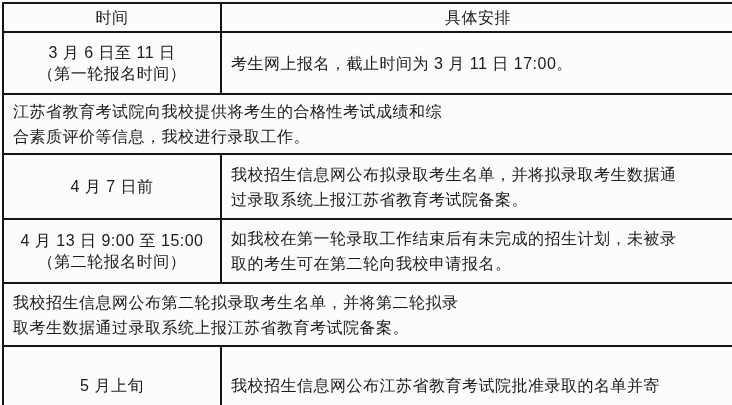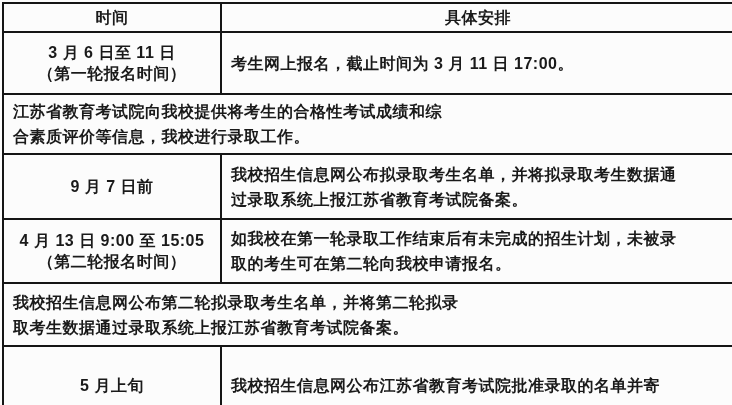--- a/index.html
+++ b/index.html
@@ -22,21 +22,21 @@
     border-left: 2px solid #151515;
     color: #1a1a1a;
   }
   .row {
     display: flex;
     box-sizing: border-box;
     border-bottom: 2px solid #151515;
   }
   .cell {
     box-sizing: border-box;
-    font-weight: bold;
+    font-weight: normal;
     font-size: 16px;
     white-space: pre-line;
   }
   .cell-time {
     width: 218px;
     border-right: 2px solid #151515;
     display: flex;
     align-items: center;
     justify-content: center;
     text-align: center;
@@ -84,27 +84,27 @@
 （第一轮报名时间）</div>
       <div class="cell cell-detail">考生网上报名，截止时间为 3 月 11 日 17:00。</div>
     </div>
 
     <div class="row h-r1">
       <div class="cell cell-detail">江苏省教育考试院向我校提供将考生的合格性考试成绩和综
 合素质评价等信息，我校进行录取工作。</div>
     </div>
 
     <div class="row h-r2">
-      <div class="cell cell-time">9 月 7 日前</div>
+      <div class="cell cell-time">4 月 7 日前</div>
       <div class="cell cell-detail">我校招生信息网公布拟录取考生名单，并将拟录取考生数据通
 过录取系统上报江苏省教育考试院备案。</div>
     </div>
 
     <div class="row h-r3">
-      <div class="cell cell-time">4 月 13 日 9:00 至 15:05
+      <div class="cell cell-time">4 月 13 日 9:00 至 15:00
 （第二轮报名时间）</div>
       <div class="cell cell-detail">如我校在第一轮录取工作结束后有未完成的招生计划，未被录
 取的考生可在第二轮向我校申请报名。</div>
     </div>
 
     <div class="row h-r4">
       <div class="cell cell-detail">我校招生信息网公布第二轮拟录取考生名单，并将第二轮拟录
 取考生数据通过录取系统上报江苏省教育考试院备案。</div>
     </div>
 

